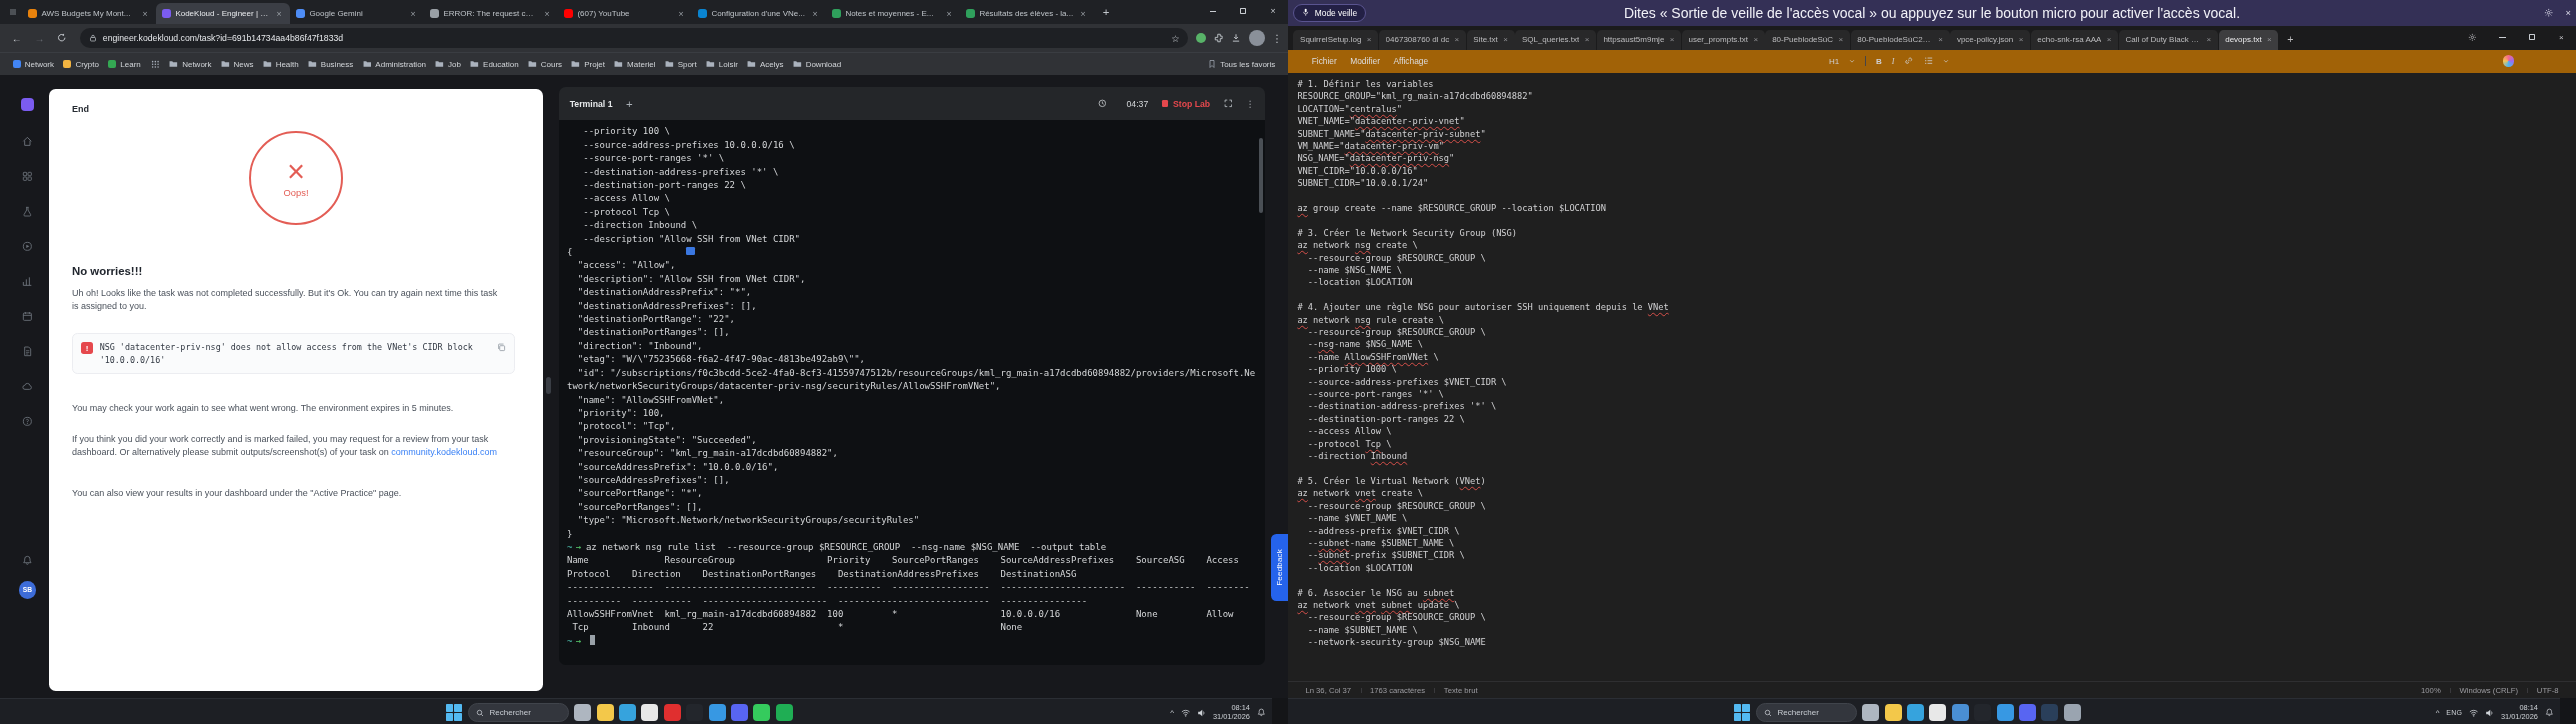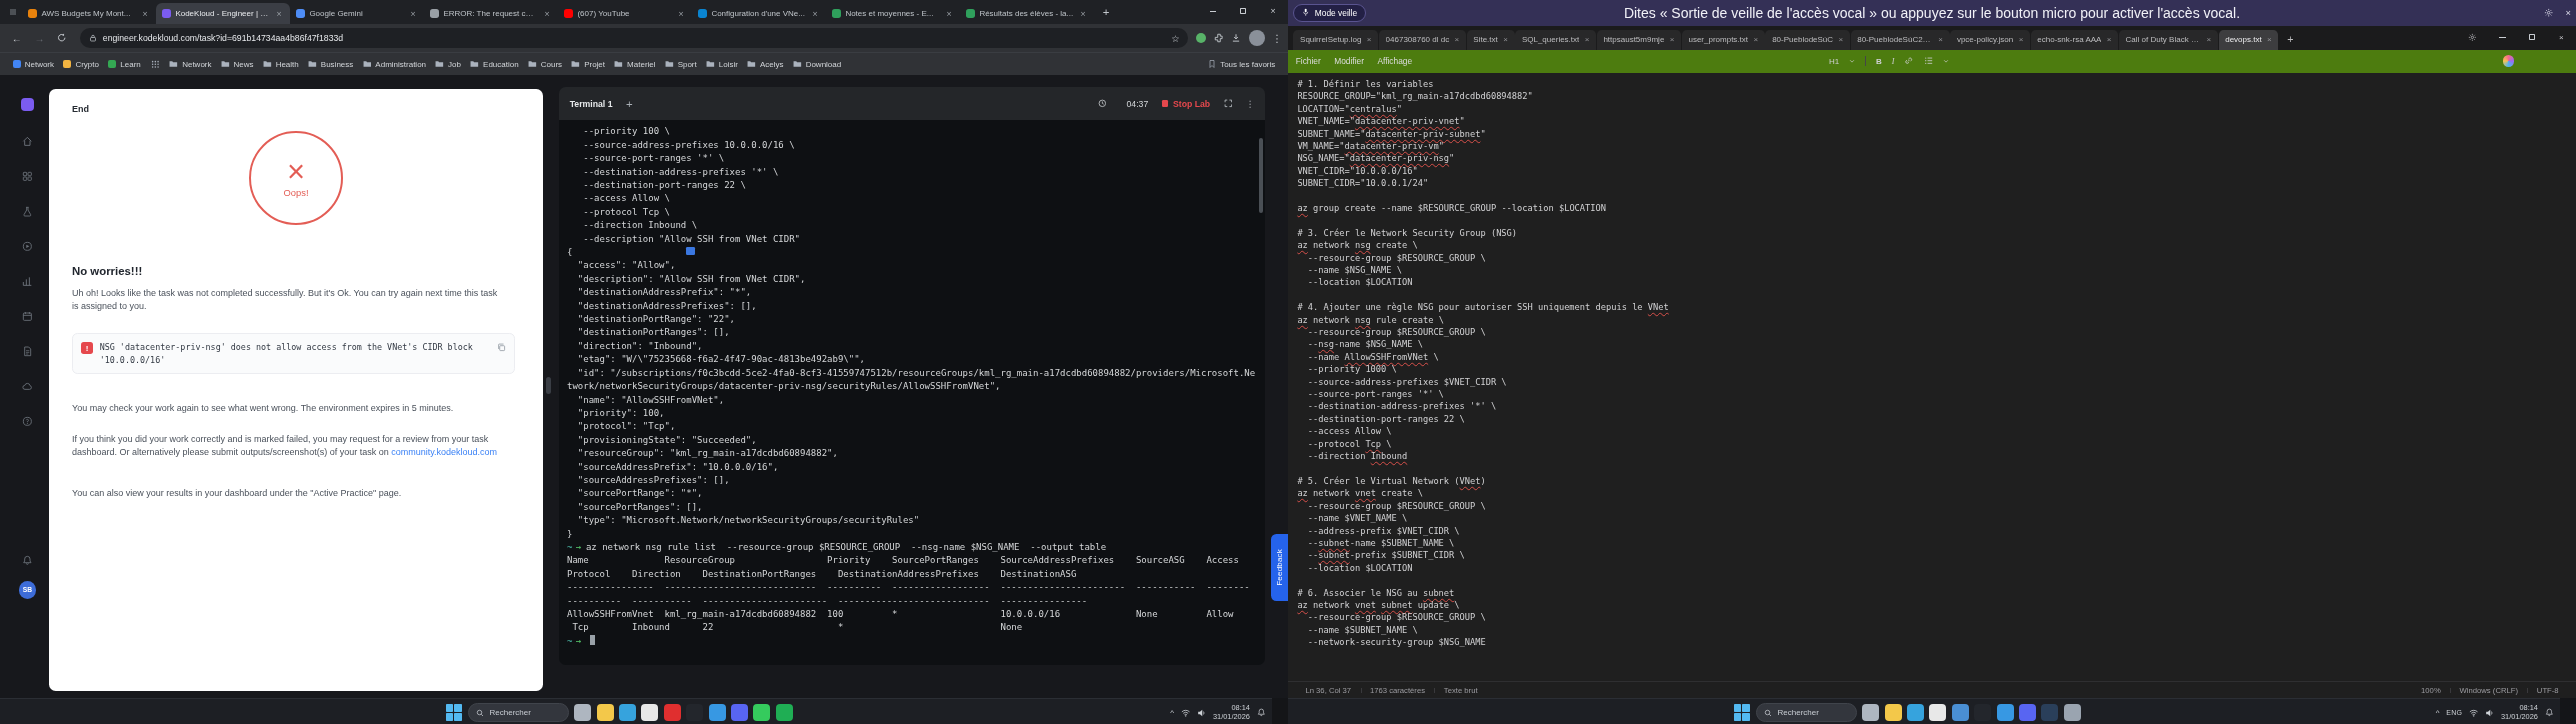--- a/index.html
+++ b/index.html
@@ -110,21 +110,21 @@
 .notepad{position:absolute;left:0;right:0;top:25.5px;bottom:27px;display:flex;flex-direction:column;background:#1f1f1f}
 .np-tabbar{height:24px;background:#1b1b1c;display:flex;align-items:flex-end;padding-left:5.4px;flex:none}
 .np-tabs{display:flex;align-items:flex-end;min-width:0}
 .np-tab{max-width:99px;height:19.5px;display:flex;align-items:center;gap:5.4px;padding:0 6.7px;background:#282829;border-radius:4.7px 4.7px 0 0;color:#bdbdbf;font-size:8px;margin-right:0.7px;white-space:nowrap}
 .np-tab.active{background:#3d3d3f;color:#ececee}
 .np-tab-label{overflow:hidden;text-overflow:ellipsis}
 .np-x{color:#8f8f93;font-size:8px;flex:none}
 .np-plus{width:17.4px;height:17.4px;display:grid;place-items:center;color:#bdbdbf;font-size:10.7px;margin:0 2.7px 2px}
 .np-controls{margin-left:auto;display:flex;align-items:center;align-self:flex-start}
 .np-wc{width:29.5px;height:23px;display:grid;place-items:center;color:#c9c9cd;font-size:8px}
-.np-menubar{height:23px;background:#4d7c0f;display:flex;align-items:center;padding:0 1px;position:relative;flex:none}
+.np-menubar{height:23px;background:#a16207;display:flex;align-items:center;padding:0 17px;position:relative;flex:none}
 .np-menu{padding:3.4px 6.7px;font-size:8.4px;color:#dddddf;border-radius:3.4px}
 .fmt-bar{position:absolute;left:541px;display:flex;align-items:center;gap:10px;color:#cfcfd3;font-size:8px}
 .fmt-it{display:flex;align-items:center;gap:10px}
 .fmt-sep{width:0.7px;height:10.7px;background:#454548}
 .fmt-b{font-weight:700}
 .fmt-i{font-style:italic;font-family:"Liberation Serif",serif}
 .copilot{position:absolute;right:62px;width:11.4px;height:11.4px;border-radius:50%;background:conic-gradient(#f6688b,#9a6bf3,#51b5f0,#f6c453,#f6688b)}
 .np-editor{flex:1;padding:5.4px 0 0 9.4px;font-size:8.7px;line-height:12.4px;color:#d2d2d4;overflow:hidden}
 .cline{white-space:pre;min-height:12.4px}
 .sp{text-decoration-line:underline;text-decoration-style:wavy;text-decoration-color:#d6504a;text-decoration-thickness:0.9px;text-underline-offset:1.7px;text-decoration-skip-ink:none}

